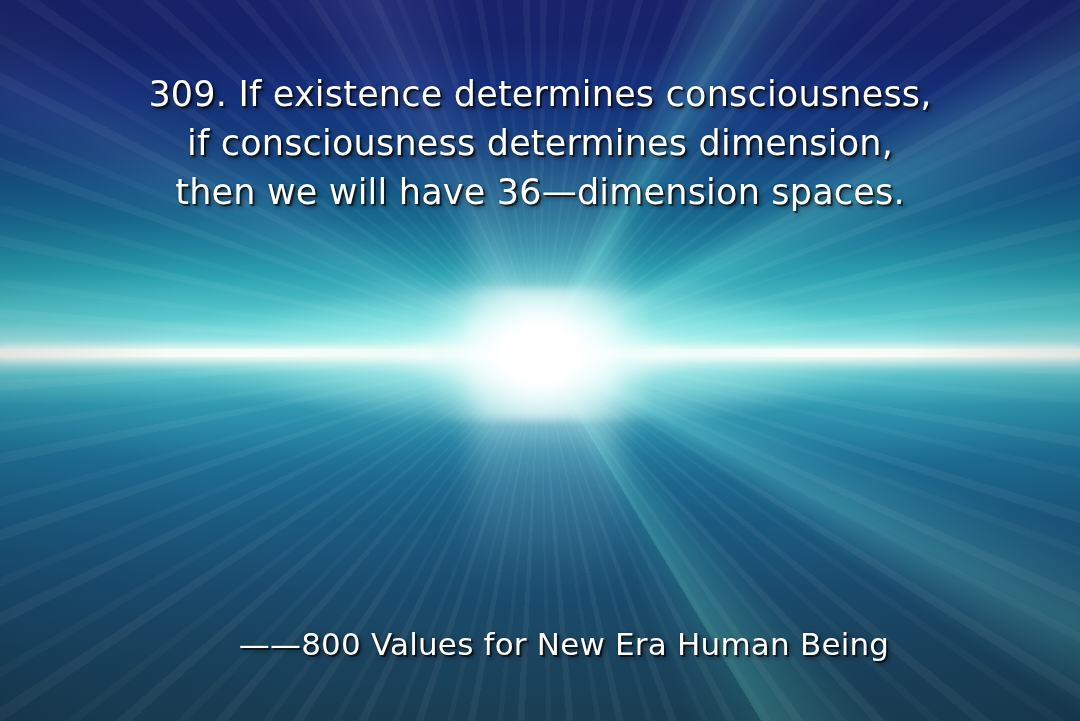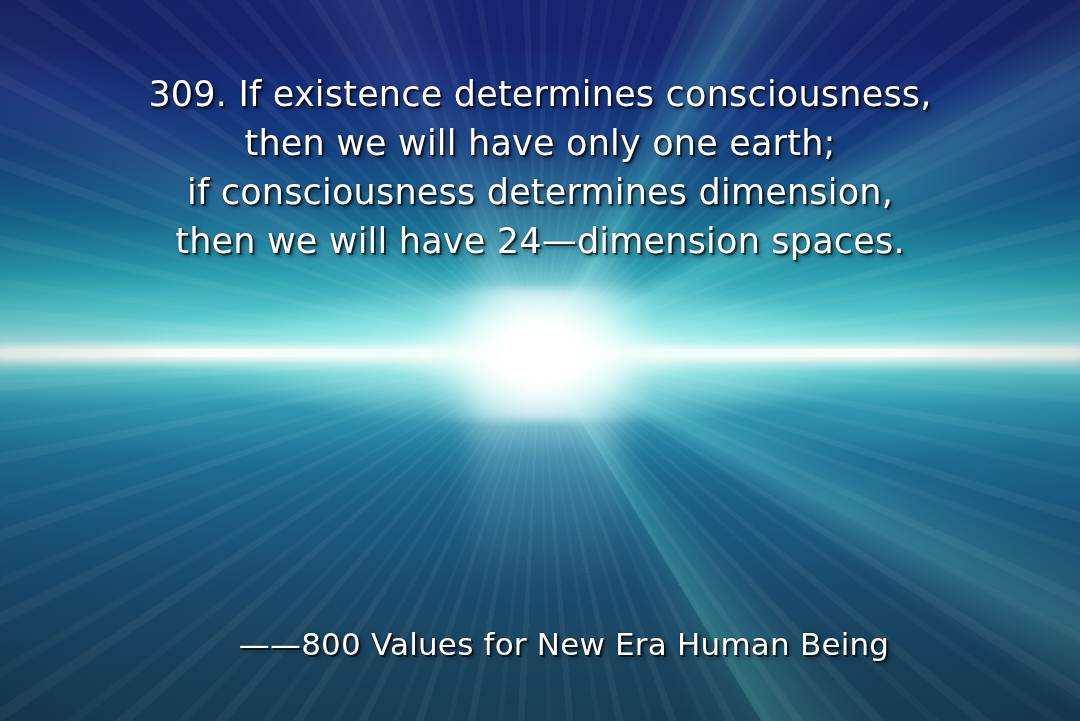--- a/index.html
+++ b/index.html
@@ -283,20 +283,19 @@
   <div class="horizon-glow"></div>
   <div class="horizon-line"></div>
   <div class="core-wide"></div>
   <div class="core"></div>
   <div class="core-hot"></div>
 
   <div class="vignette"></div>
 
   <div class="quote">
     <span class="l">309. If existence determines consciousness,</span>
-    <span class="l">then we will have only one earth;</span>
     <span class="l">if consciousness determines dimension,</span>
-    <span class="l">then we will have 24—dimension spaces.</span>
+    <span class="l">then we will have 36—dimension spaces.</span>
   </div>
 
   <div class="attribution">——800 Values for New Era Human Being</div>
 
 </div>
 
 </body></html>

